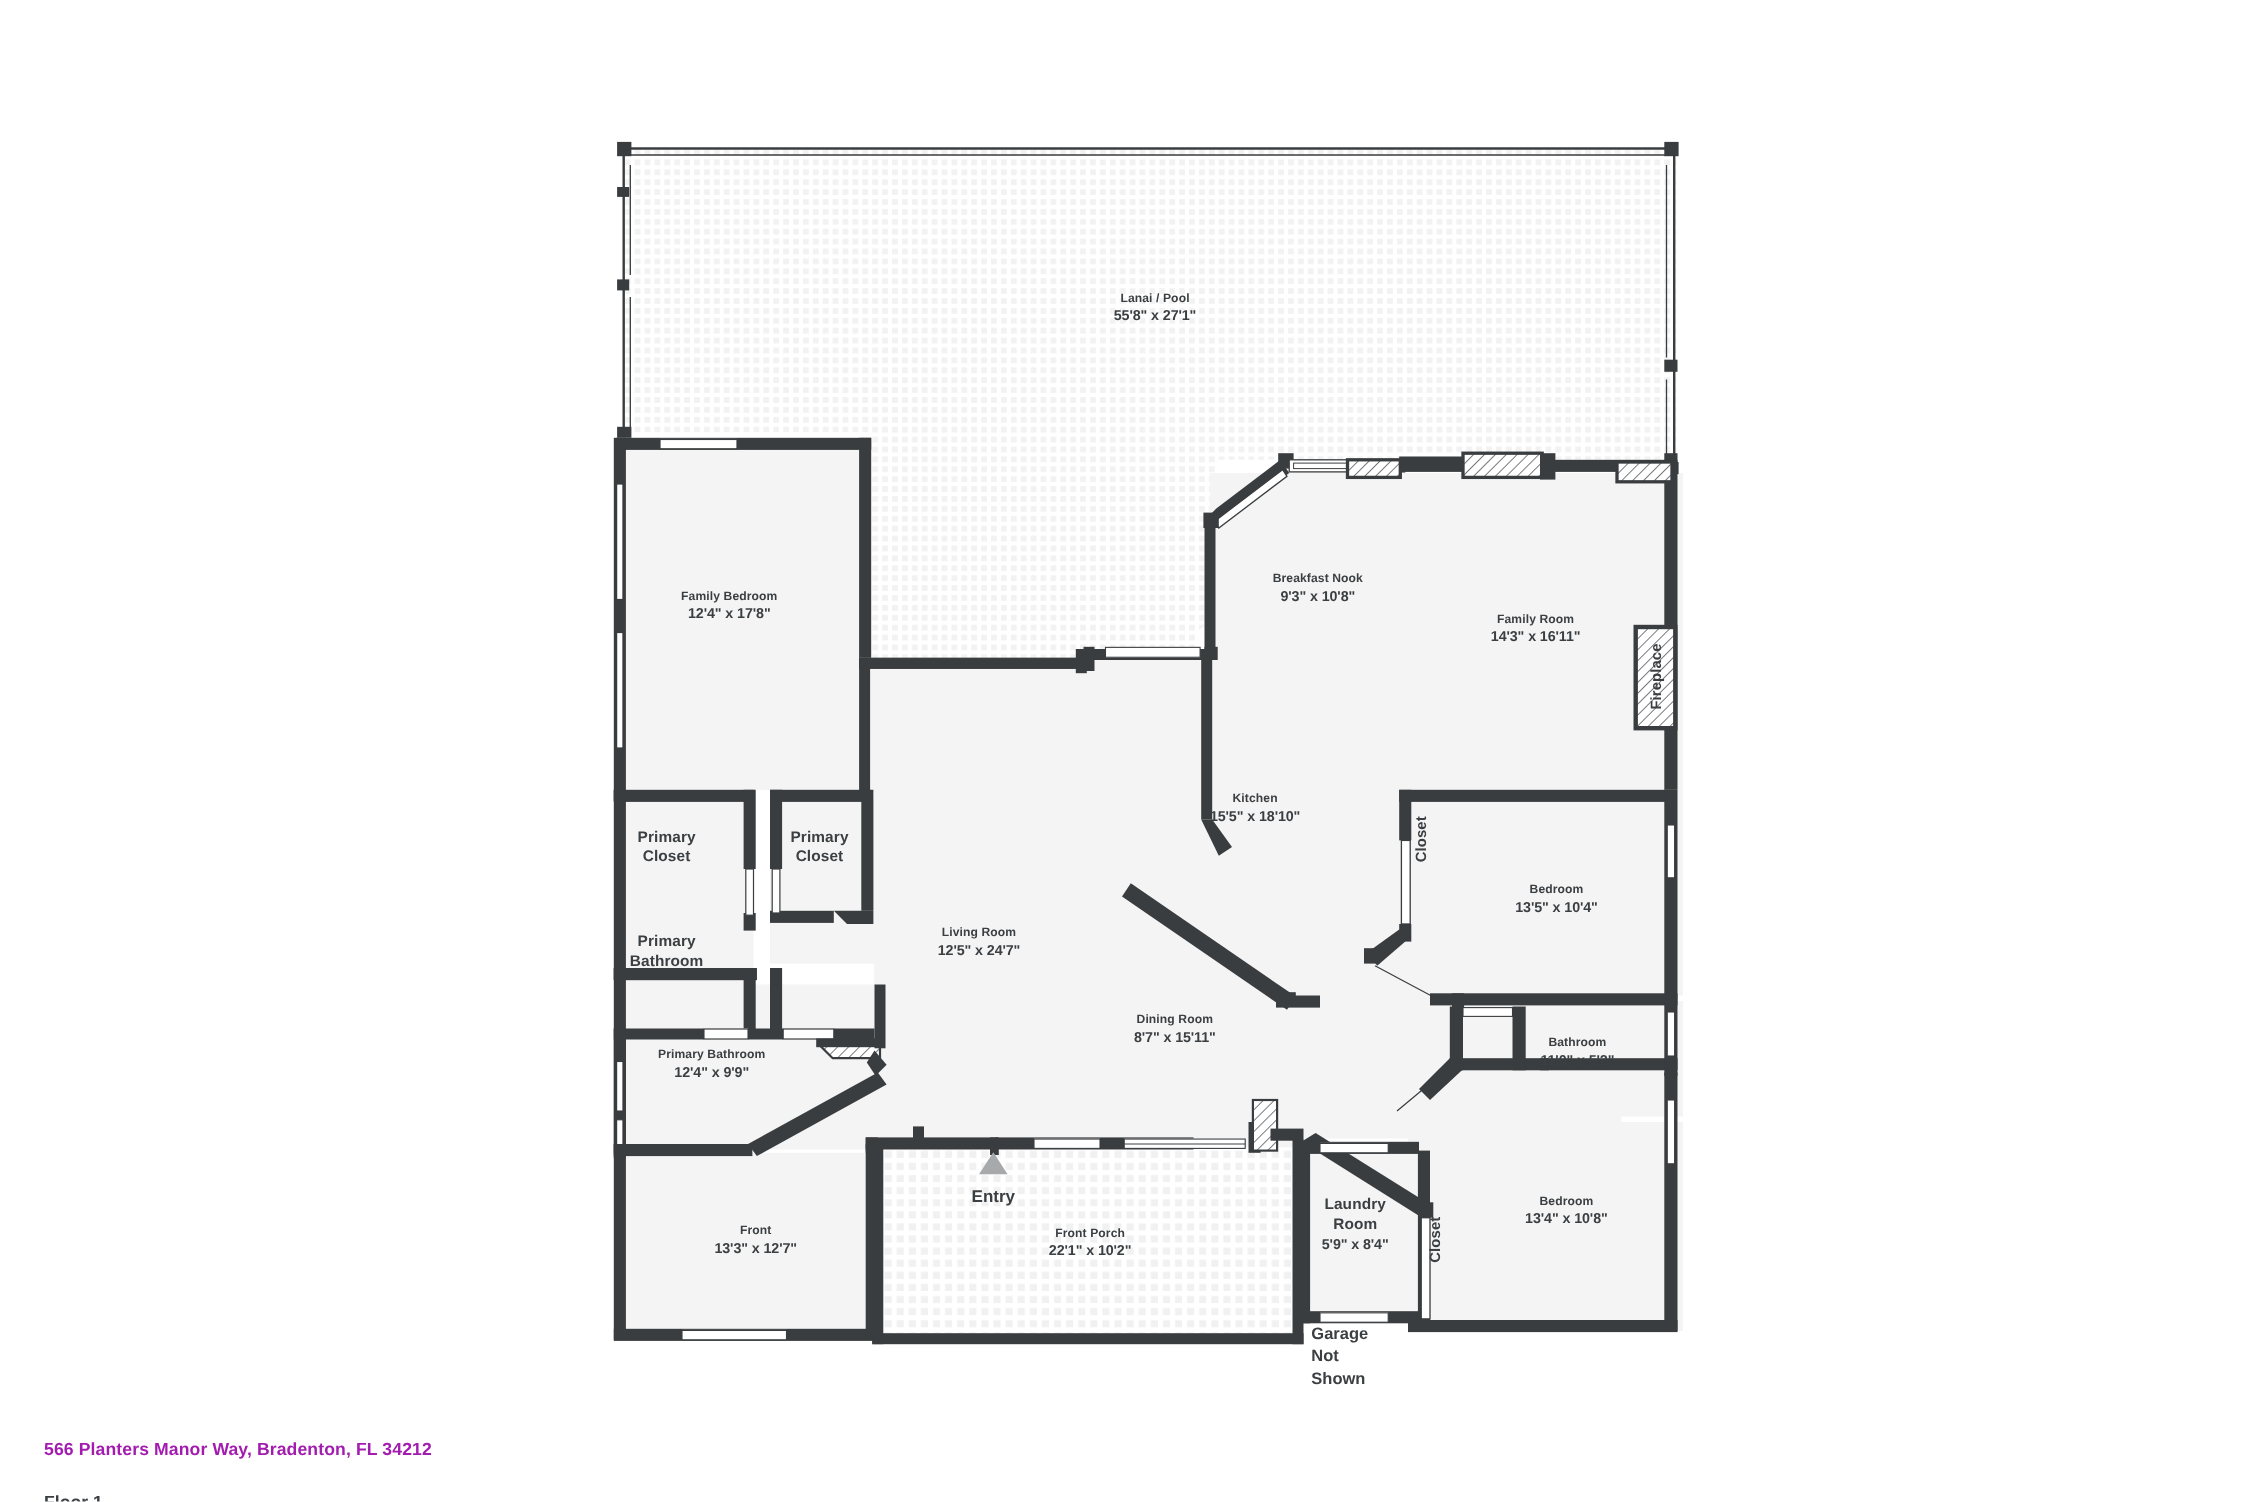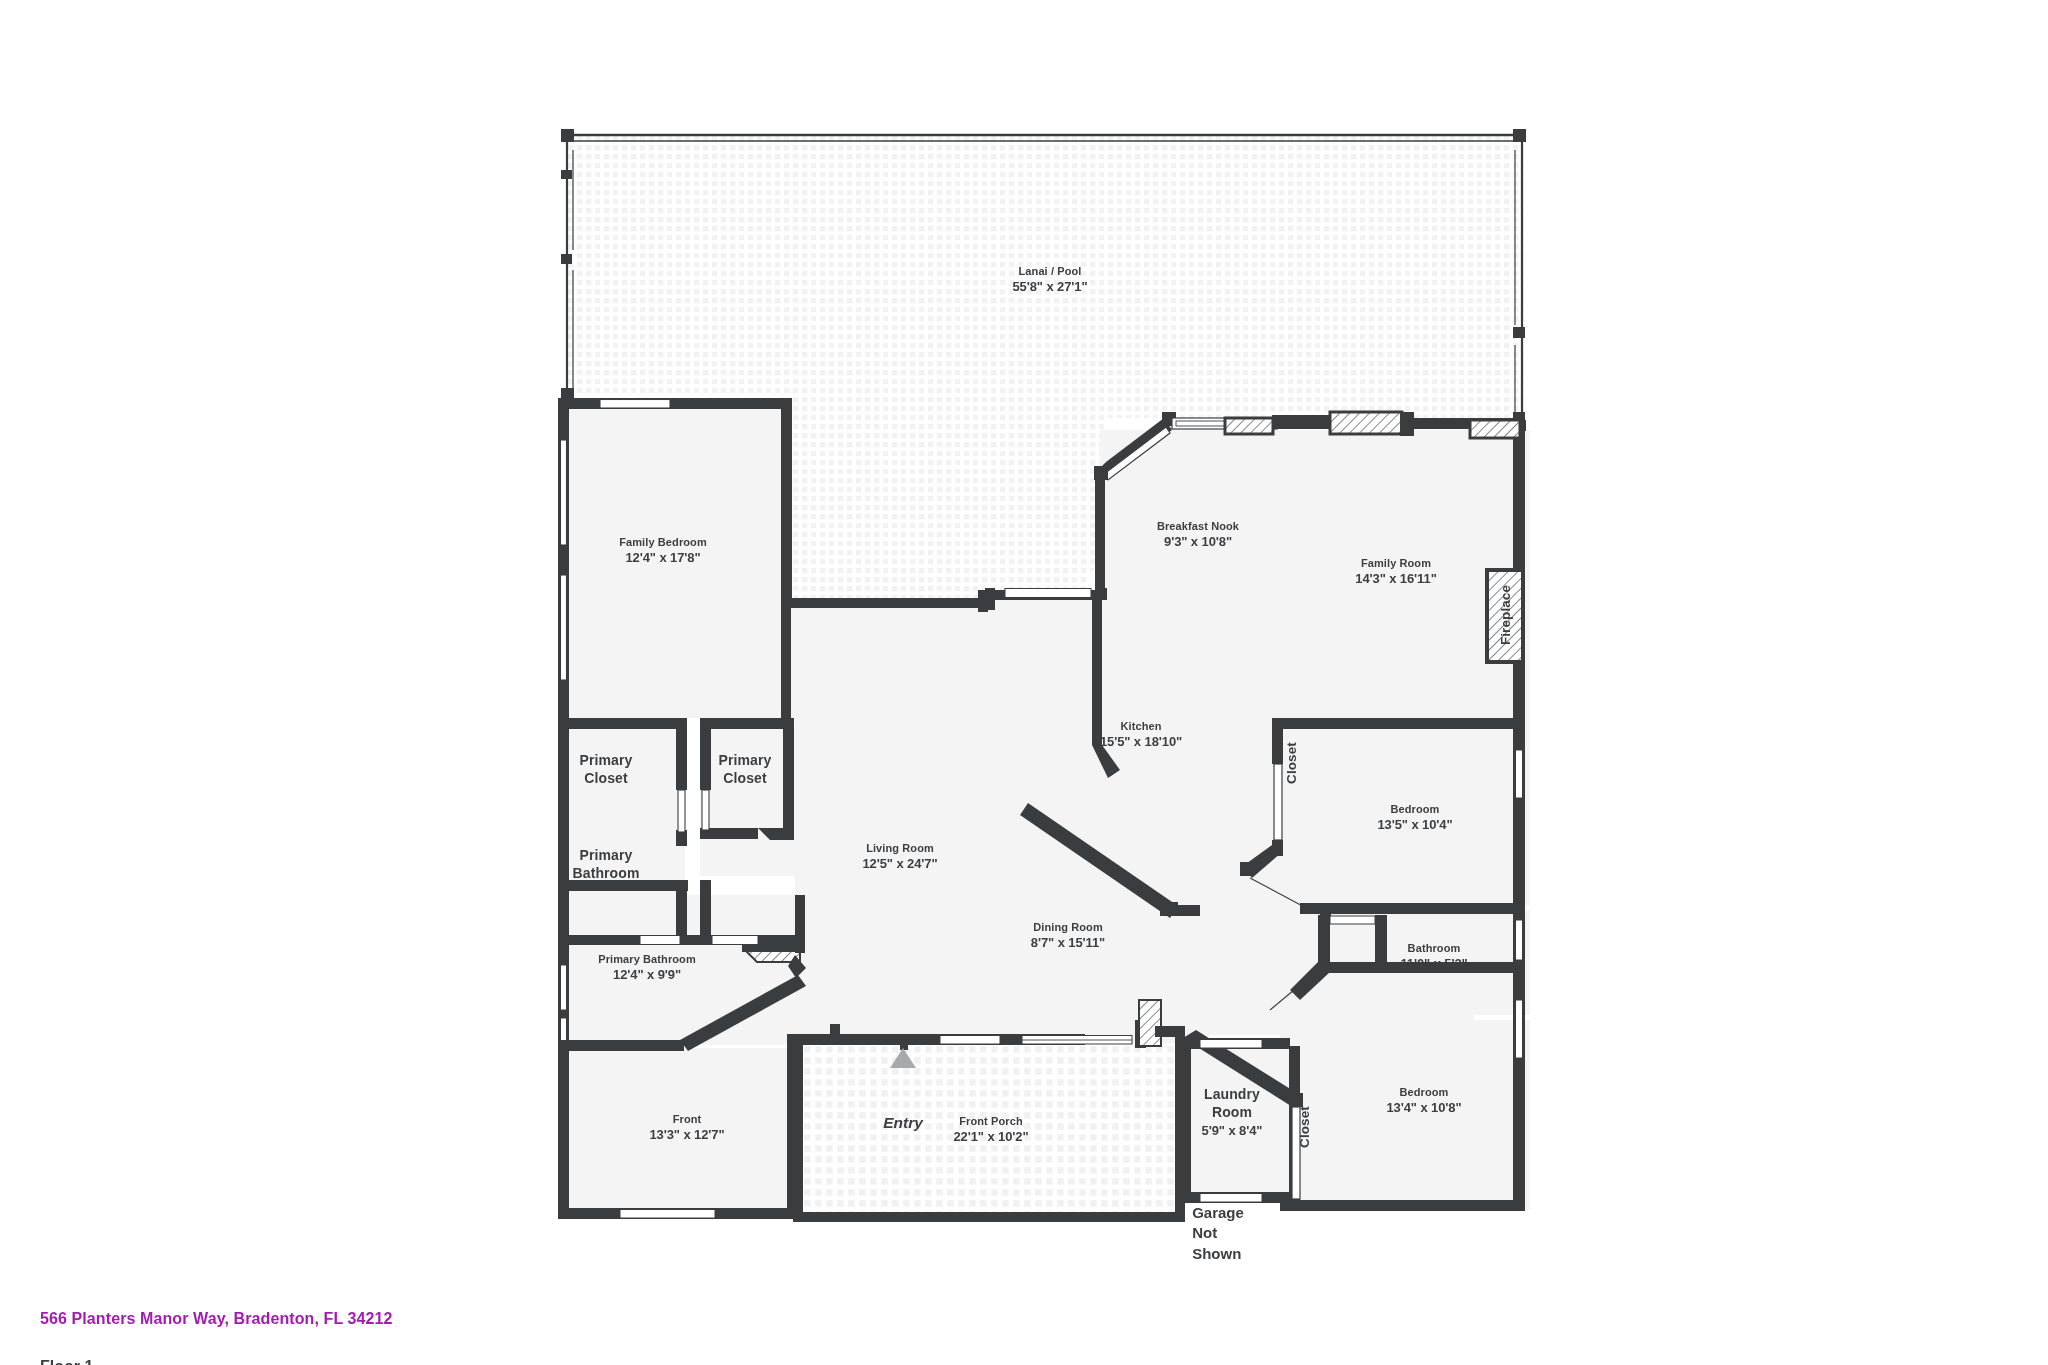--- a/index.html
+++ b/index.html
@@ -407,21 +407,21 @@
 Bathroom</span>
       </div>
       <div class="room-label" style="left: 647px; top: 968px;">
         <span class="rl-name">Primary Bathroom</span>
         <span class="rl-dim">12'4" x 9'9"</span>
       </div>
       <div class="room-label" style="left: 687px; top: 1128px;">
         <span class="rl-name">Front</span>
         <span class="rl-dim">13'3" x 12'7"</span>
       </div>
-      <div class="room-label" style="left: 890px; top: 857px; margin-left: 10px;">
+      <div class="room-label" style="left: 890px; top: 857px;">
         <span class="rl-name">Living Room</span>
         <span class="rl-dim">12'5" x 24'7"</span>
       </div>
       <div class="room-label" style="left: 1068px; top: 936px;">
         <span class="rl-name">Dining Room</span>
         <span class="rl-dim">8'7" x 15'11"</span>
       </div>
       <div class="room-label" style="left: 1141px; top: 735px;">
         <span class="rl-name">Kitchen</span>
         <span class="rl-dim">15'5" x 18'10"</span>
@@ -464,21 +464,21 @@
         <span class="rl-name">Front Porch</span>
         <span class="rl-dim">22'1" x 10'2"</span>
       </div>
     </div>
 
   <div id="entry-marker" style="position:absolute;left:903px;top:1060px;transform:translate(-50%,-50%);">
     <svg width="30" height="24" viewBox="0 0 30 24">
       <polygon points="15,2 28,22 2,22" fill="#a8a9ab"></polygon>
     </svg>
   </div>
-  <div class="entry-label" id="entry-label" style="left:903px;top:1123px;font-style:italic;">Entry</div>
+  <div class="entry-label" id="entry-label" style="left:903px;top:1089px;">Entry</div>
 
   <div class="garage-label" id="garage-label" style="left:1218px;top:1203px;">Garage
 Not
 Shown</div>
 
 </div>
 
 <div id="footer-address">566 Planters Manor Way, Bradenton, FL 34212</div>
 <div id="footer-floor">Floor 1</div>
 

